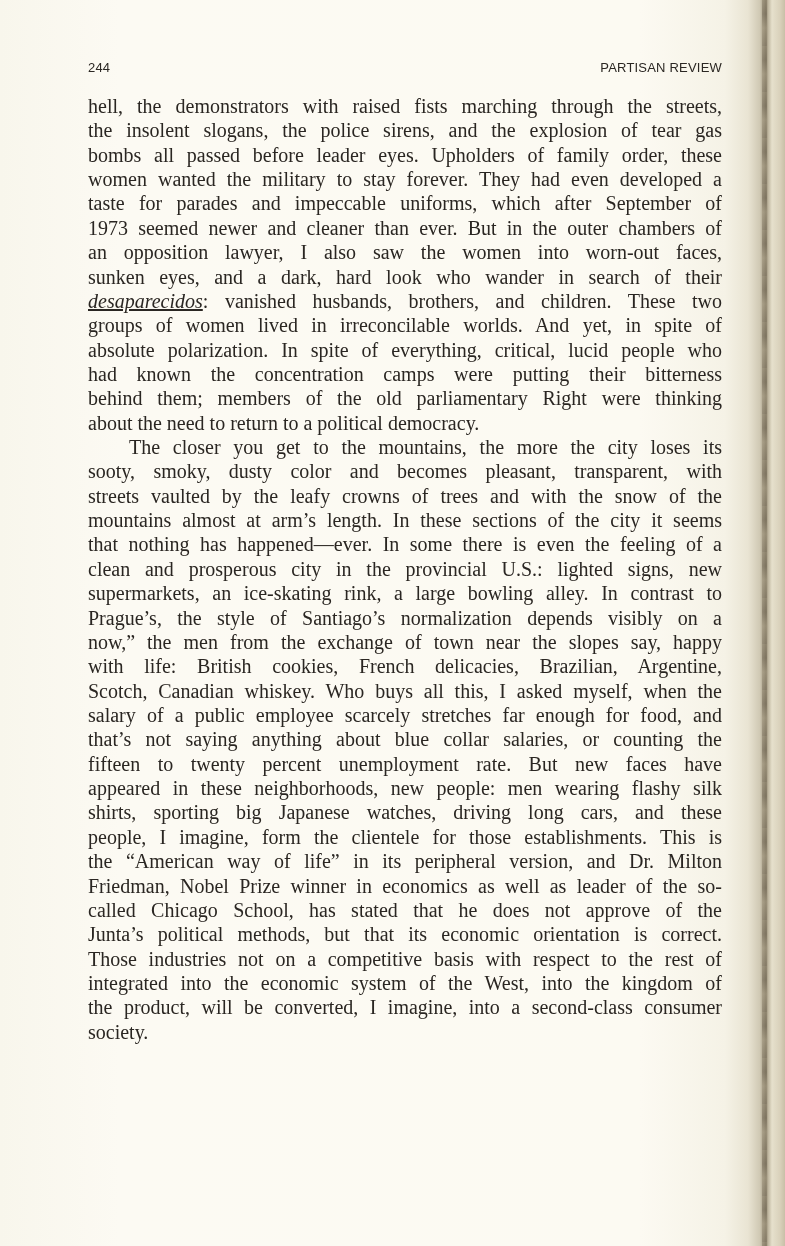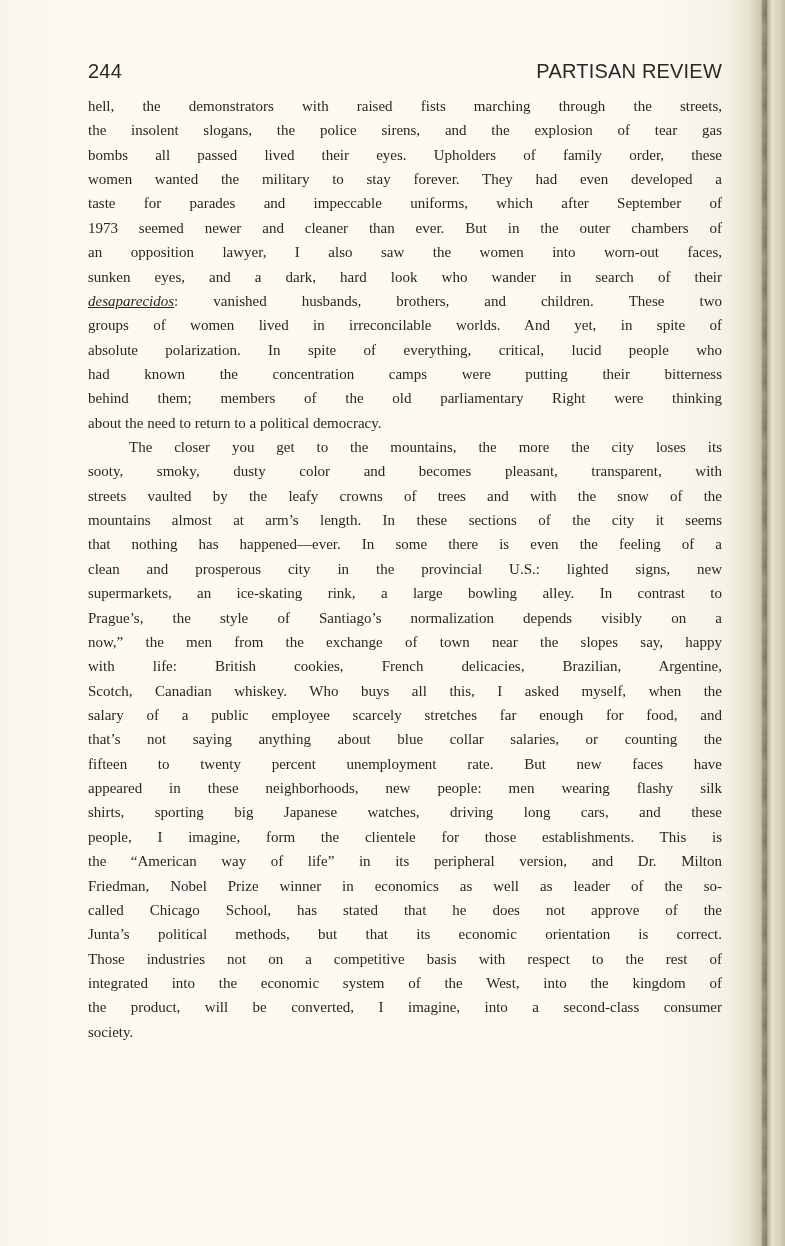--- a/index.html
+++ b/index.html
@@ -13,28 +13,28 @@
       position: absolute; left: 0; top: 0; width: 785px; height: 1246px;
       background: linear-gradient(to right, #f8f6ec 0px, #fcfaf3 120px, #fcfaf2 640px, #f5f2e6 725px, #e9e4d3 748px, #cfc8b3 760px, #a79d86 764px, #8c826c 766px, #bdb49d 768px, #e6e0cc 772px, #d9d1bb 780px, #c8bfa7 785px);
     }
     .edge {
       position: absolute; left: 762px; top: 0; width: 5px; height: 1246px;
       background: repeating-linear-gradient(to bottom, #8c826c 0px, #6f6553 14px, #9e947c 28px, #7b715e 46px);
       opacity: 0.55;
     }
     .running-head {
       position: absolute; top: 60px; left: 88px; width: 634px; height: 22px;
-      font-family: "Liberation Sans", sans-serif; font-size: 20px; color: #2b2723;
+      font-family: "Liberation Sans", sans-serif; font-size: 13px; color: #2b2723;
       letter-spacing: 0.2px;
     }
     .running-head .folio { position: absolute; left: 0; top: 0; }
     .running-head .journal { position: absolute; right: 0; top: 0; }
     .body-text {
       position: absolute; top: 94px; left: 88px; width: 634px;
-      font-size: 15px; line-height: 24.37px;
+      font-size: 20px; line-height: 24.37px;
       text-align: justify; text-align-last: justify;
     }
     .line { display: block; white-space: nowrap; height: 24.37px; overflow: visible; text-align: justify; text-align-last: justify; }
     .line.last { text-align-last: left; }
     .line.indent { padding-left: 41px; }
     em { font-style: italic; text-decoration: underline; }
   </style>
 </head>
 <body>
 
@@ -43,21 +43,21 @@
 
 <div class="running-head">
   <span class="folio">244</span>
   <span class="journal">PARTISAN REVIEW</span>
 </div>
 
 <div class="body-text">
   <div class="paragraph">
     <span class="line">hell, the demonstrators with raised fists marching through the streets,</span>
     <span class="line">the insolent slogans, the police sirens, and the explosion of tear gas</span>
-    <span class="line">bombs all passed lived their eyes. Upholders of family order, these</span>
+    <span class="line">bombs all passed before leader eyes. Upholders of family order, these</span>
     <span class="line">women wanted the military to stay forever. They had even developed a</span>
     <span class="line">taste for parades and impeccable uniforms, which after September of</span>
     <span class="line">1973 seemed newer and cleaner than ever. But in the outer chambers of</span>
     <span class="line">an opposition lawyer, I also saw the women into worn-out faces,</span>
     <span class="line">sunken eyes, and a dark, hard look who wander in search of their</span>
     <span class="line"><em>desaparecidos</em><span>: vanished husbands, brothers, and children. These two</span></span>
     <span class="line">groups of women lived in irreconcilable worlds. And yet, in spite of</span>
     <span class="line">absolute polarization. In spite of everything, critical, lucid people who</span>
     <span class="line">had known the concentration camps were putting their bitterness</span>
     <span class="line">behind them; members of the old parliamentary Right were thinking</span>

